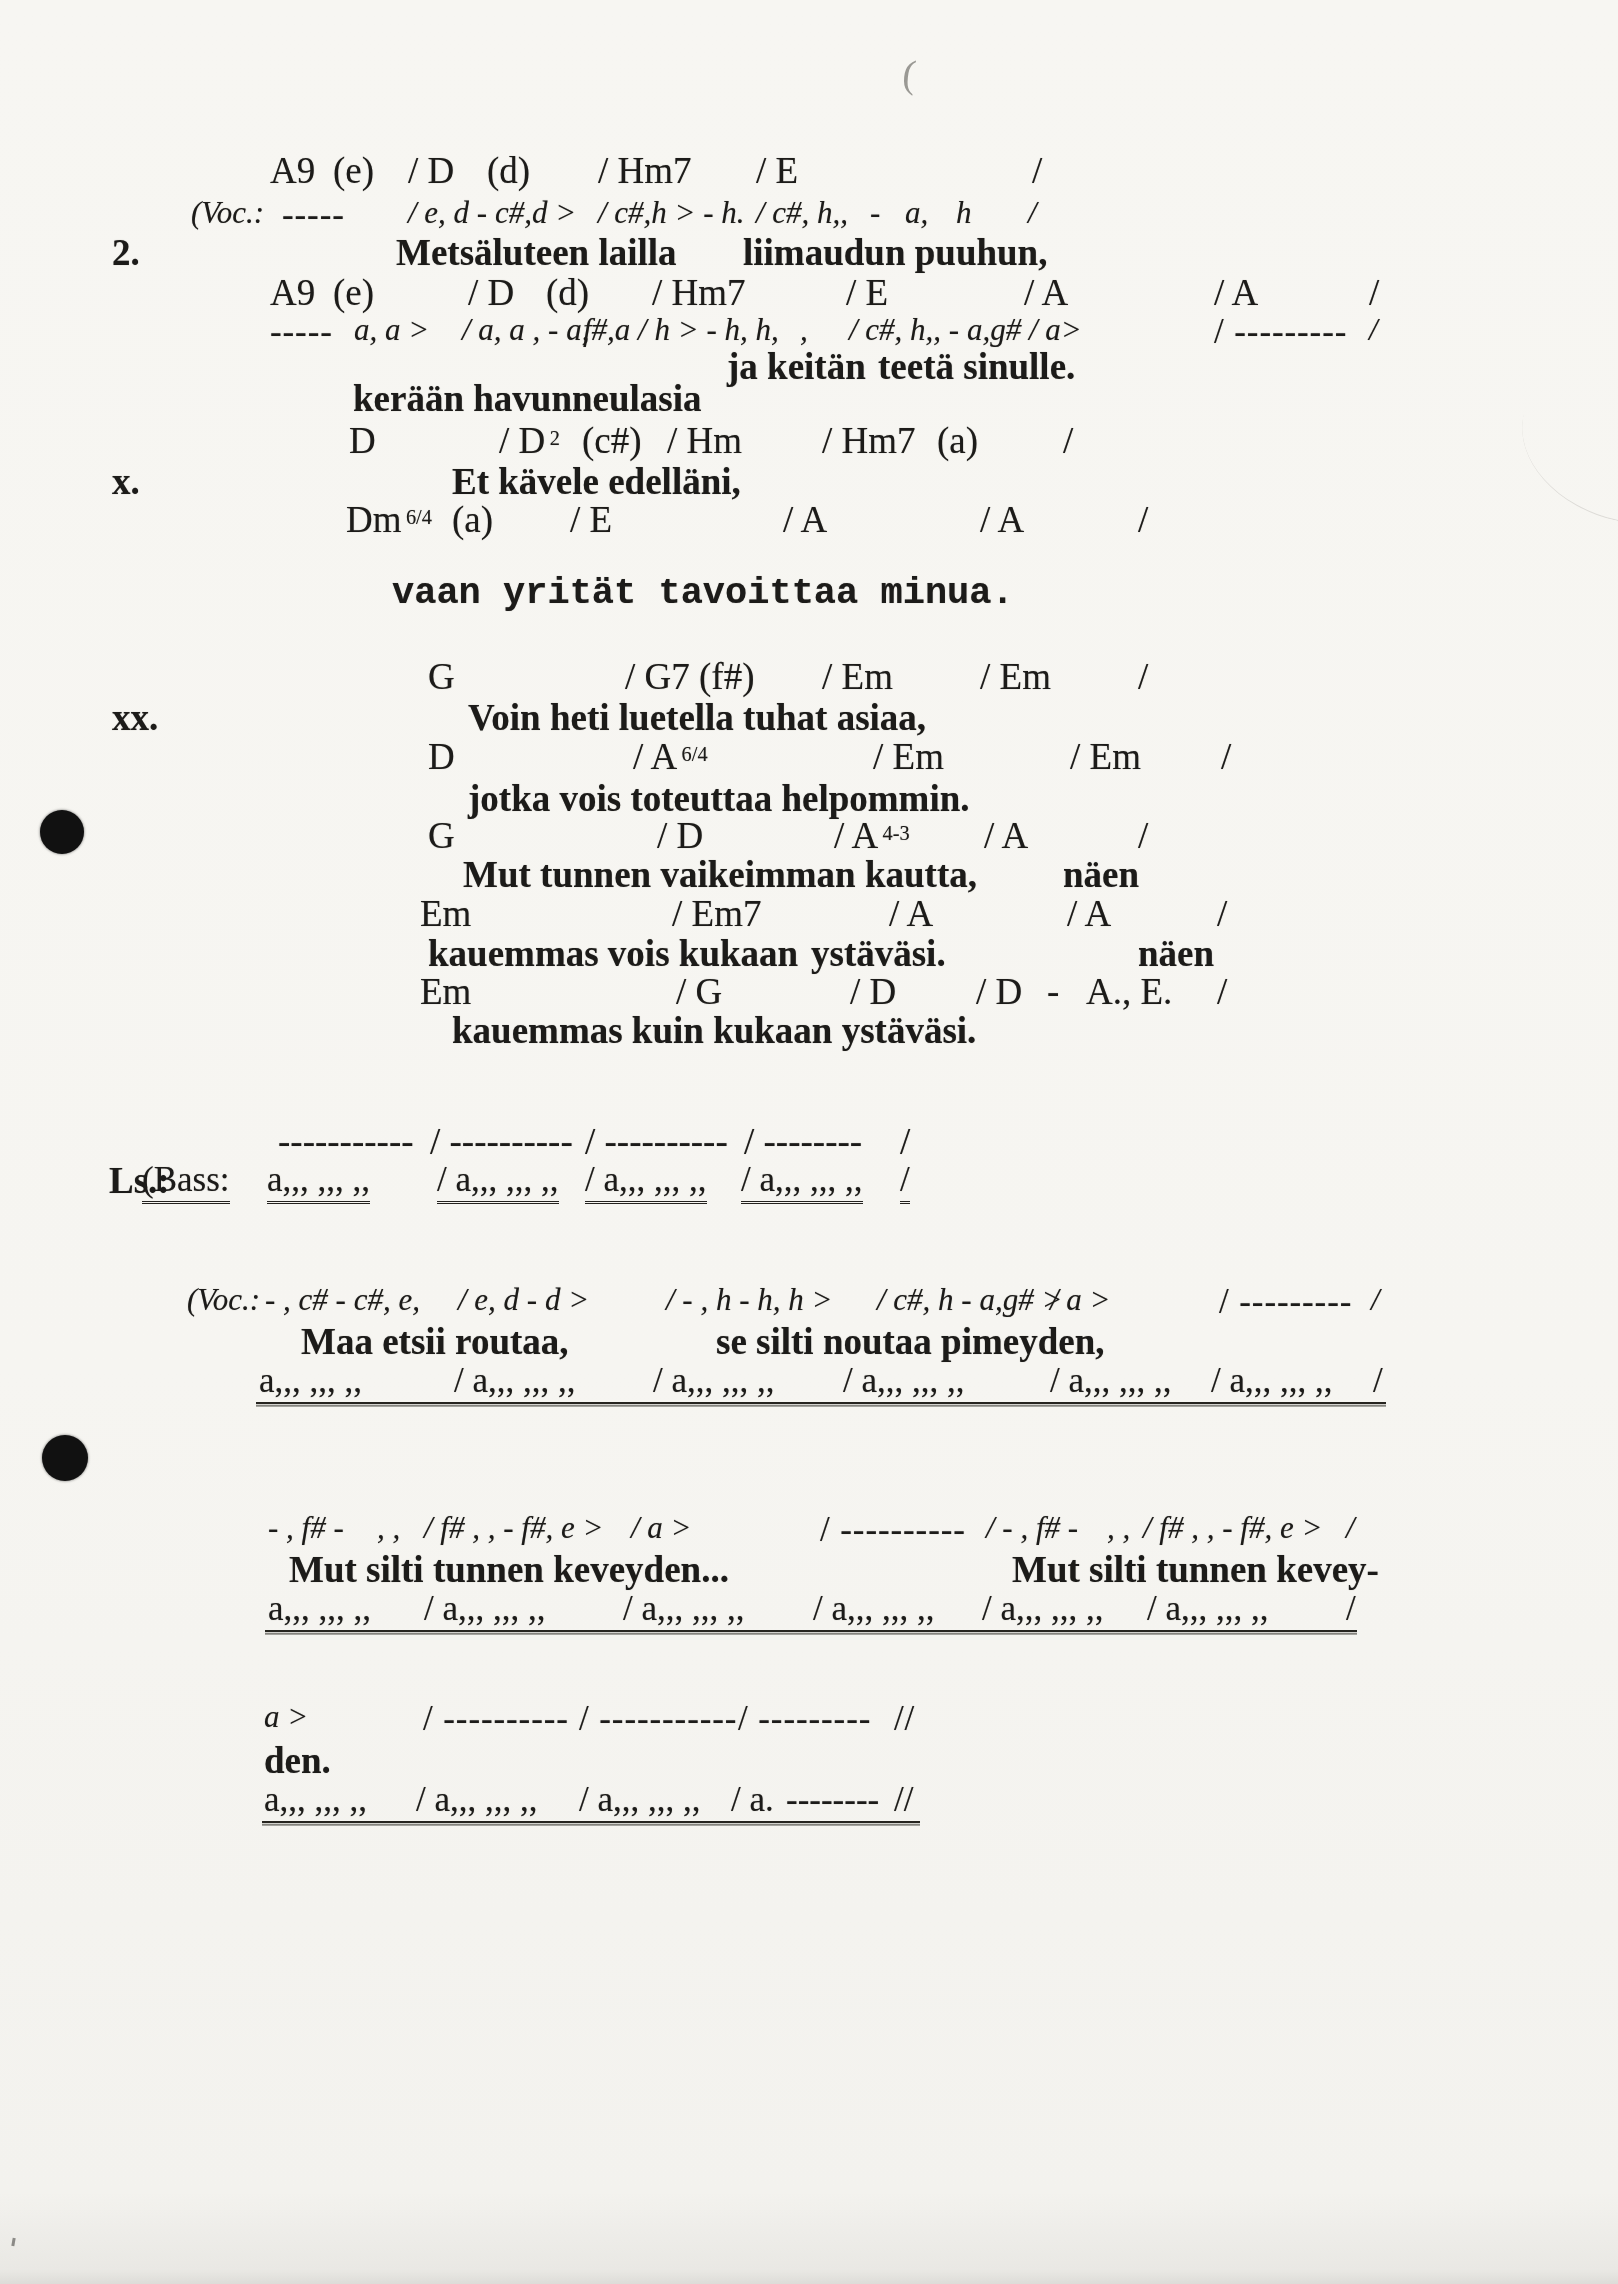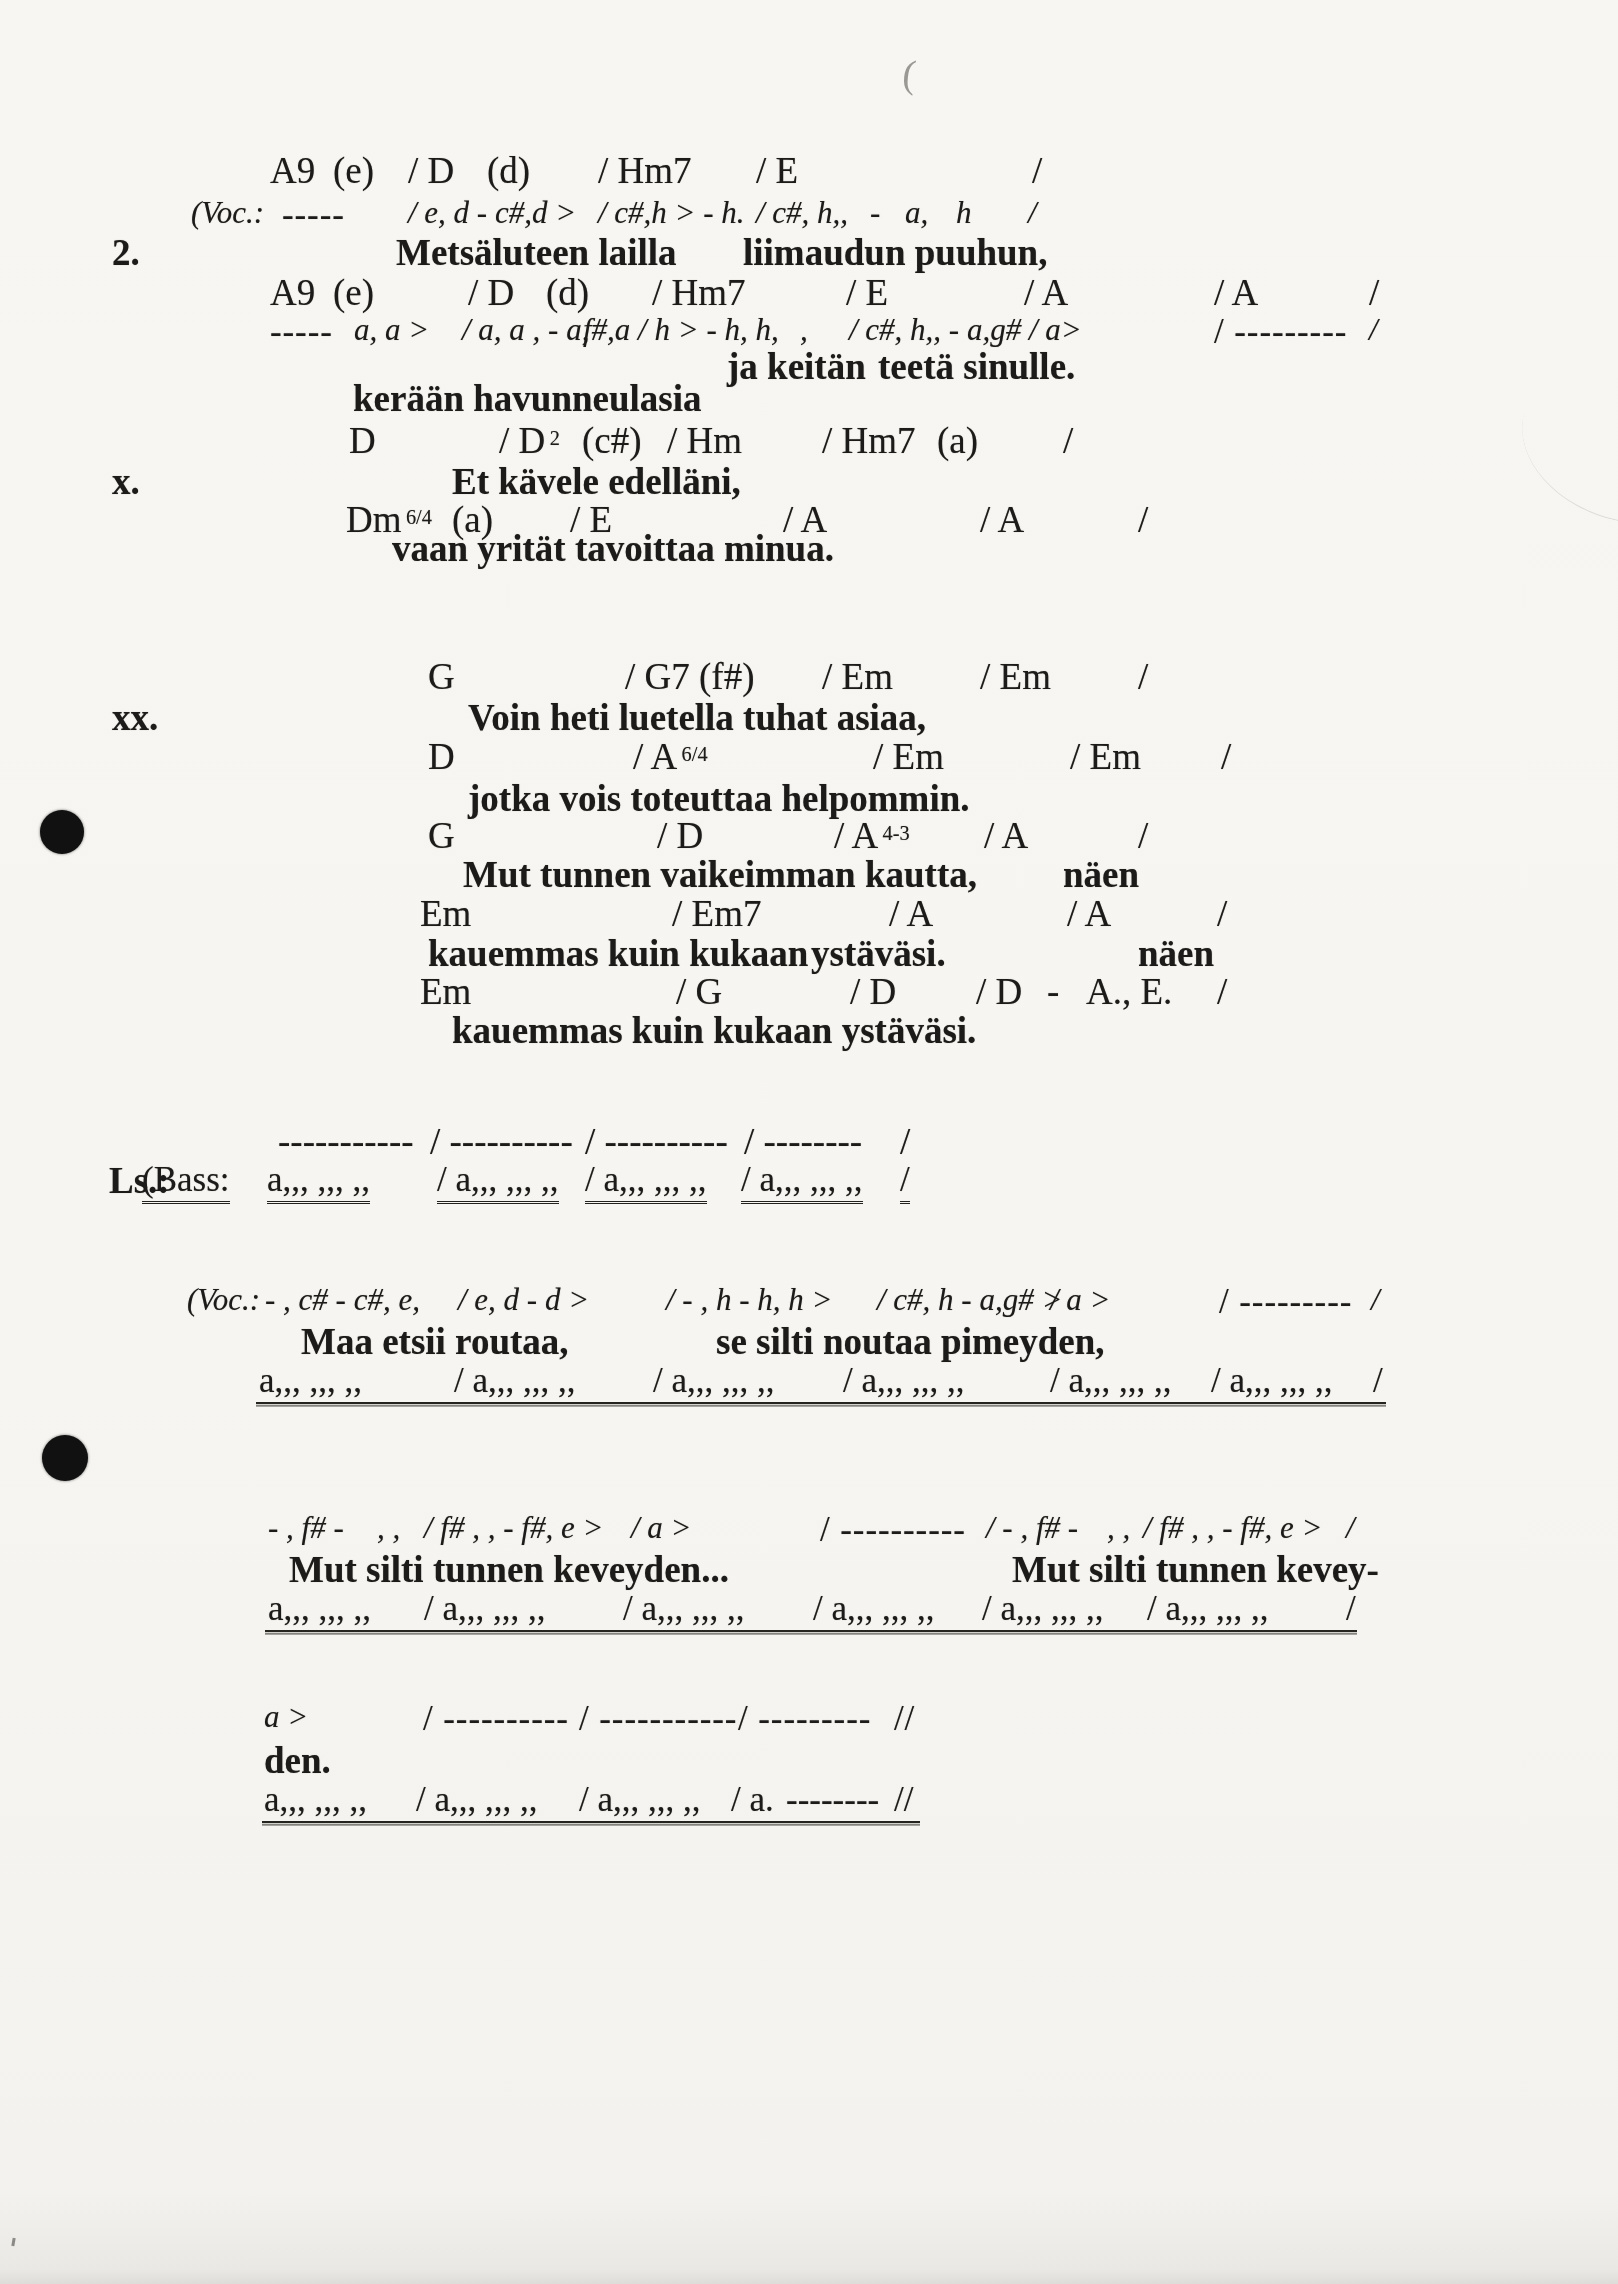--- a/index.html
+++ b/index.html
@@ -108,21 +108,21 @@
       <span class="seg" style="left: 452px;">Et kävele  edelläni,</span>
     </div>
     <div class="line chord" style="top: 499px;">
       <span class="seg" style="left: 346px;">Dm<sup>6/4</sup></span>
       <span class="seg" style="left: 452px;">(a)</span>
       <span class="seg" style="left: 570px;">/ E</span>
       <span class="seg" style="left: 783px;">/ A</span>
       <span class="seg" style="left: 980px;">/ A</span>
       <span class="seg" style="left: 1138px;">/</span>
     </div>
-    <div class="line lyric" style="top: 528px;">
+    <div class="line lyric" style="top: 572px; font-family: Liberation Mono, monospace;">
       <span class="seg" style="left: 392px;">vaan yrität tavoittaa minua.</span>
     </div>
     <div class="line chord" style="top: 656px;">
       <span class="seg" style="left: 428px;">G</span>
       <span class="seg" style="left: 625px;">/ G7 (f#)</span>
       <span class="seg" style="left: 822px;">/ Em</span>
       <span class="seg" style="left: 980px;">/ Em</span>
       <span class="seg" style="left: 1138px;">/</span>
     </div>
     <div class="line lyric" style="top: 697px;">
@@ -151,21 +151,21 @@
       <span class="seg" style="left: 1063px;">näen</span>
     </div>
     <div class="line chord" style="top: 893px;">
       <span class="seg" style="left: 420px;">Em</span>
       <span class="seg" style="left: 672px;">/ Em7</span>
       <span class="seg" style="left: 889px;">/ A</span>
       <span class="seg" style="left: 1067px;">/ A</span>
       <span class="seg" style="left: 1217px;">/</span>
     </div>
     <div class="line lyric" style="top: 933px;">
-      <span class="seg" style="left: 428px;">kauemmas kuin kukaan</span>
+      <span class="seg" style="left: 428px;">kauemmas vois kukaan</span>
       <span class="seg" style="left: 811px;">ystäväsi.</span>
       <span class="seg" style="left: 1138px;">näen</span>
     </div>
     <div class="line chord" style="top: 971px;">
       <span class="seg" style="left: 420px;">Em</span>
       <span class="seg" style="left: 676px;">/ G</span>
       <span class="seg" style="left: 850px;">/ D</span>
       <span class="seg" style="left: 976px;">/ D</span>
       <span class="seg" style="left: 1047px;">-</span>
       <span class="seg" style="left: 1086px;">A., E.</span>

